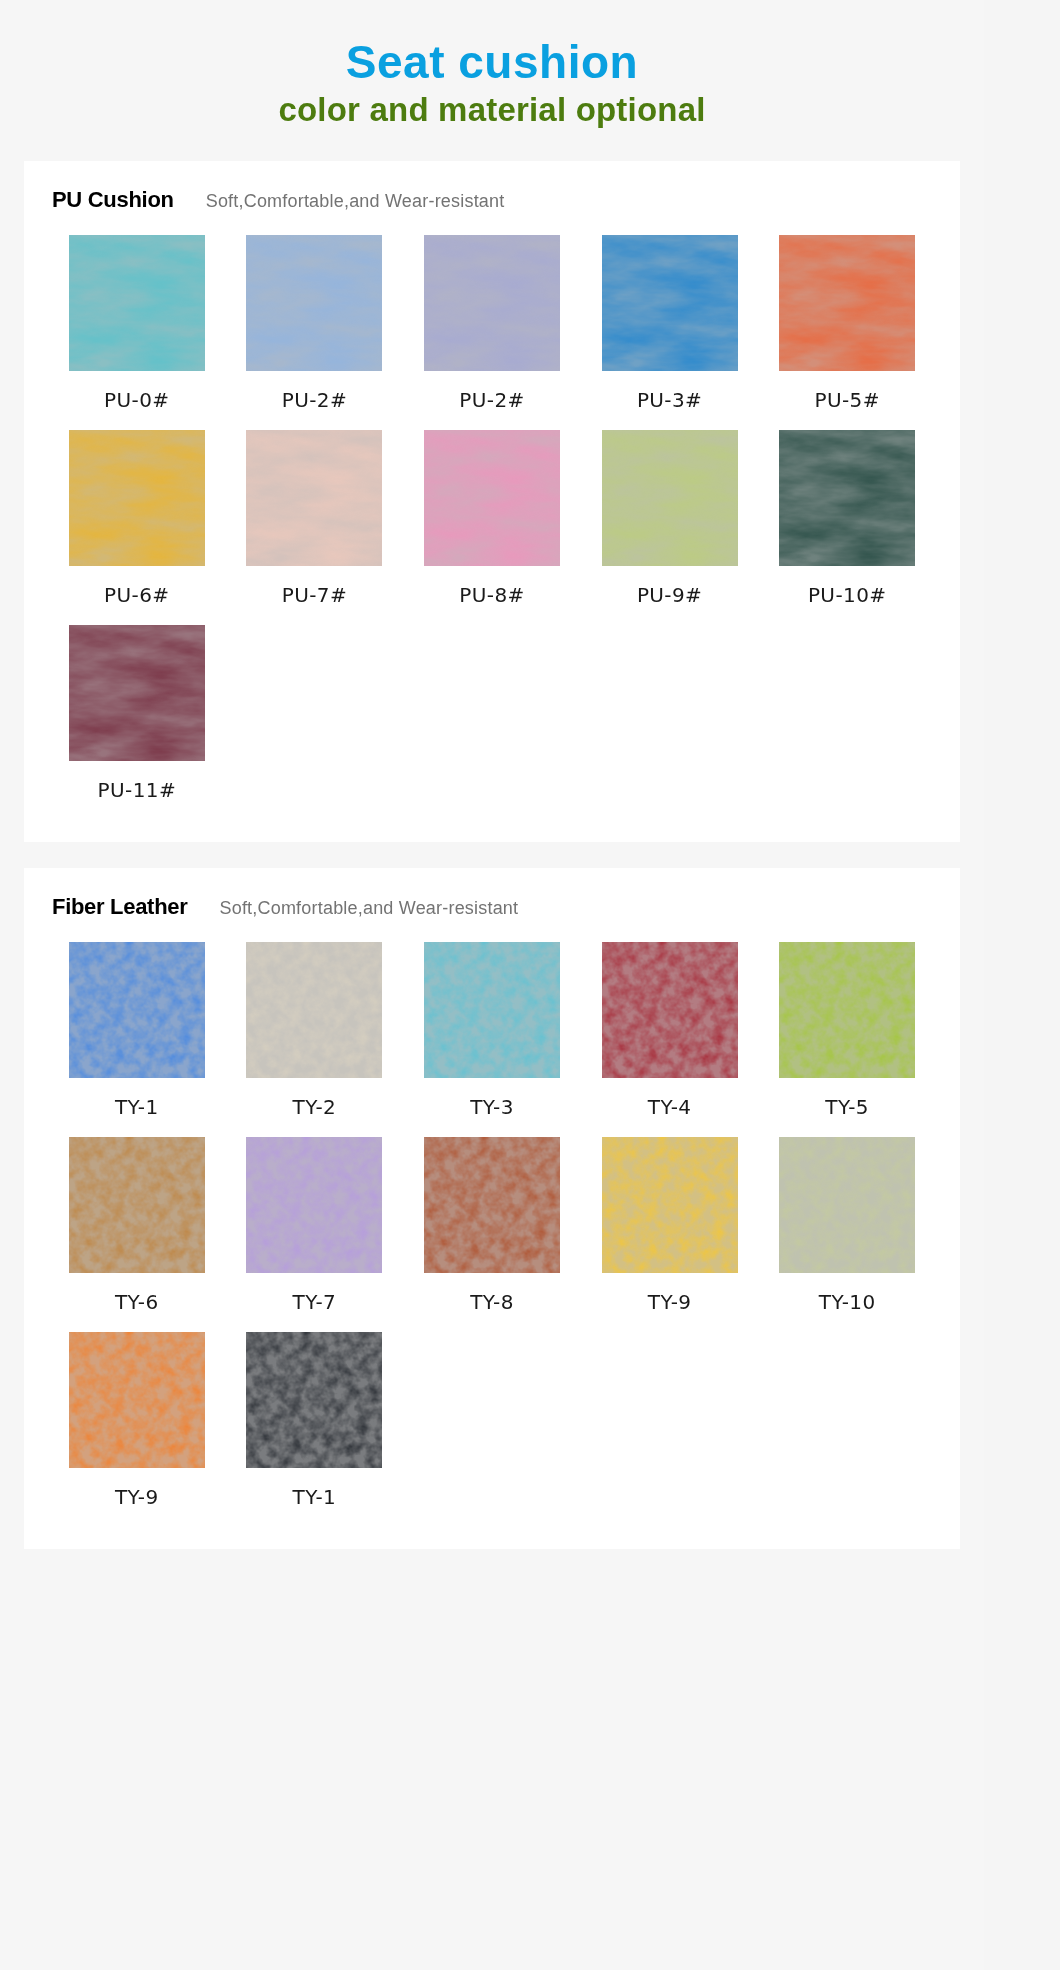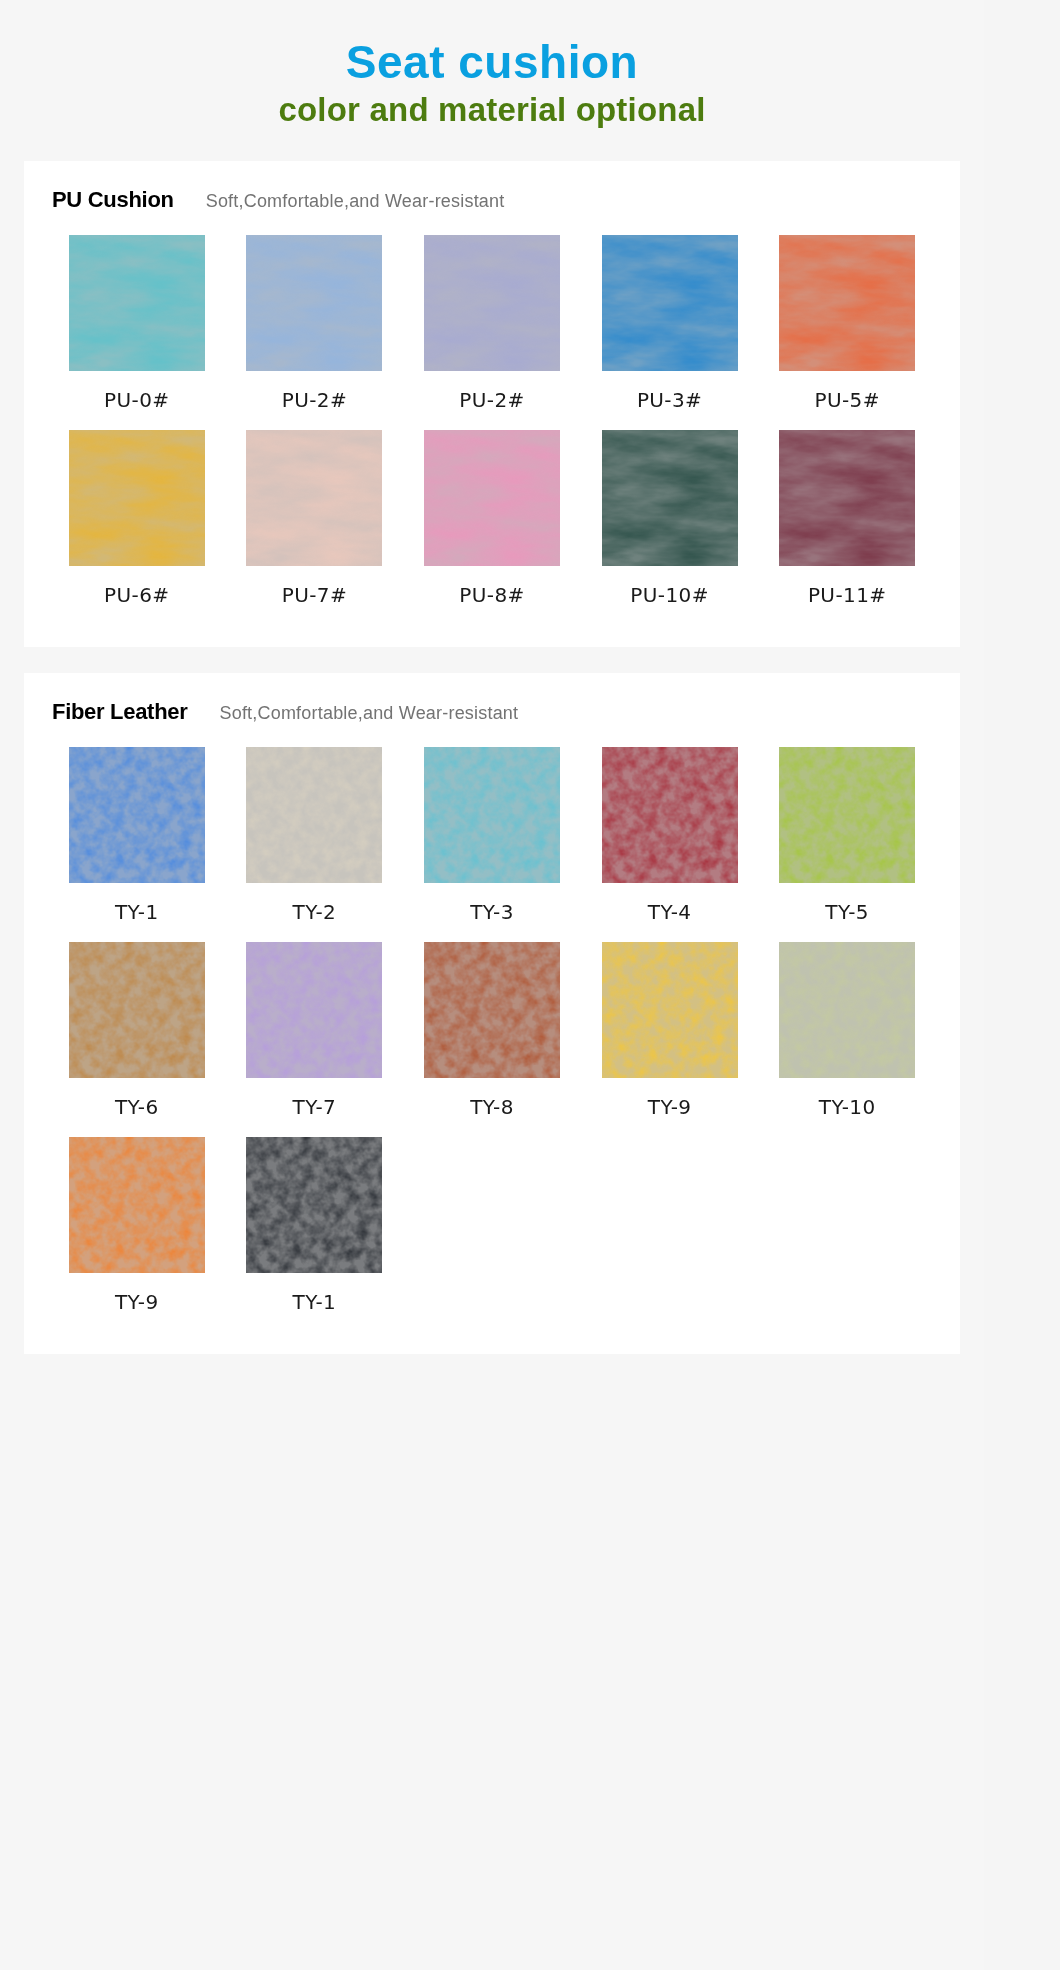--- a/index.html
+++ b/index.html
@@ -199,20 +199,28 @@
         </div>
         <div class="cell">
           <div class="swatch" style="background: rgb(243, 145, 189);">
             <div class="tex"><svg width="100%" height="100%" preserveAspectRatio="none">
                 <rect width="100%" height="100%" fill="#ffffff" filter="url(#f-pu-grain)" opacity="0.55"></rect>
               </svg></div>
           </div>
           <div class="cell-label">PU-8#</div>
         </div>
         <div class="cell">
+          <div class="swatch" style="background: rgb(188, 207, 119);">
+            <div class="tex"><svg width="100%" height="100%" preserveAspectRatio="none">
+                <rect width="100%" height="100%" fill="#ffffff" filter="url(#f-pu-grain)" opacity="0.55"></rect>
+              </svg></div>
+          </div>
+          <div class="cell-label">PU-9#</div>
+        </div>
+        <div class="cell">
           <div class="swatch" style="background: rgb(18, 60, 51);">
             <div class="tex"><svg width="100%" height="100%" preserveAspectRatio="none">
                 <rect width="100%" height="100%" fill="#ffffff" filter="url(#f-pu-grain)" opacity="0.55"></rect>
               </svg></div>
           </div>
           <div class="cell-label">PU-10#</div>
         </div>
         <div class="cell">
           <div class="swatch" style="background: rgb(110, 28, 49);">
             <div class="tex"><svg width="100%" height="100%" preserveAspectRatio="none">

